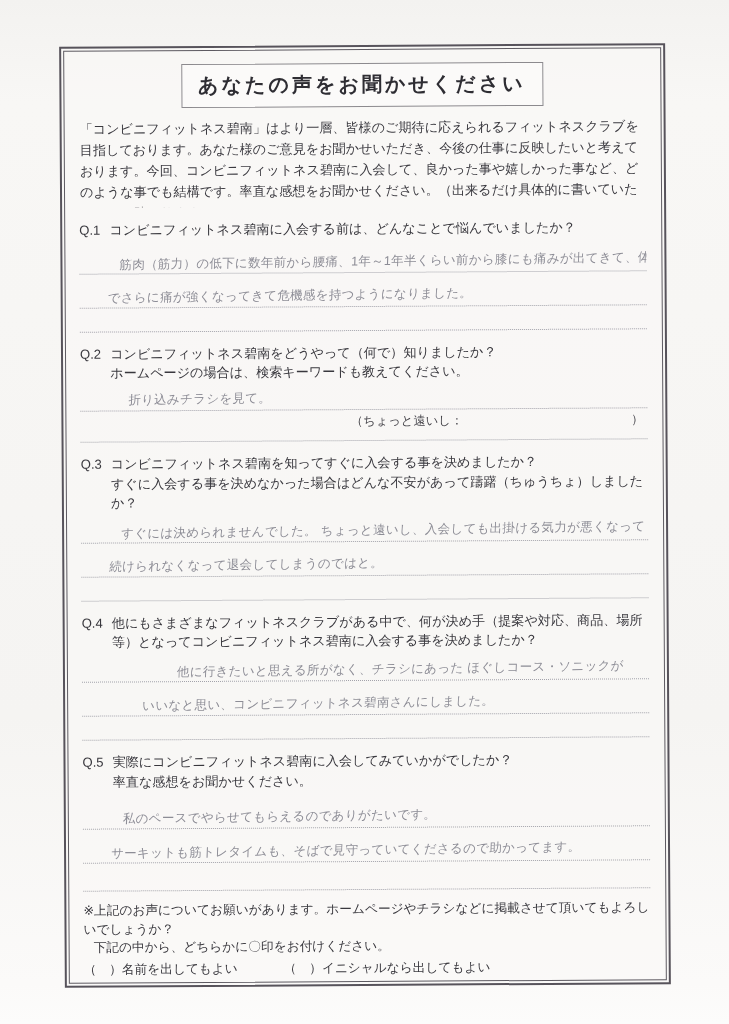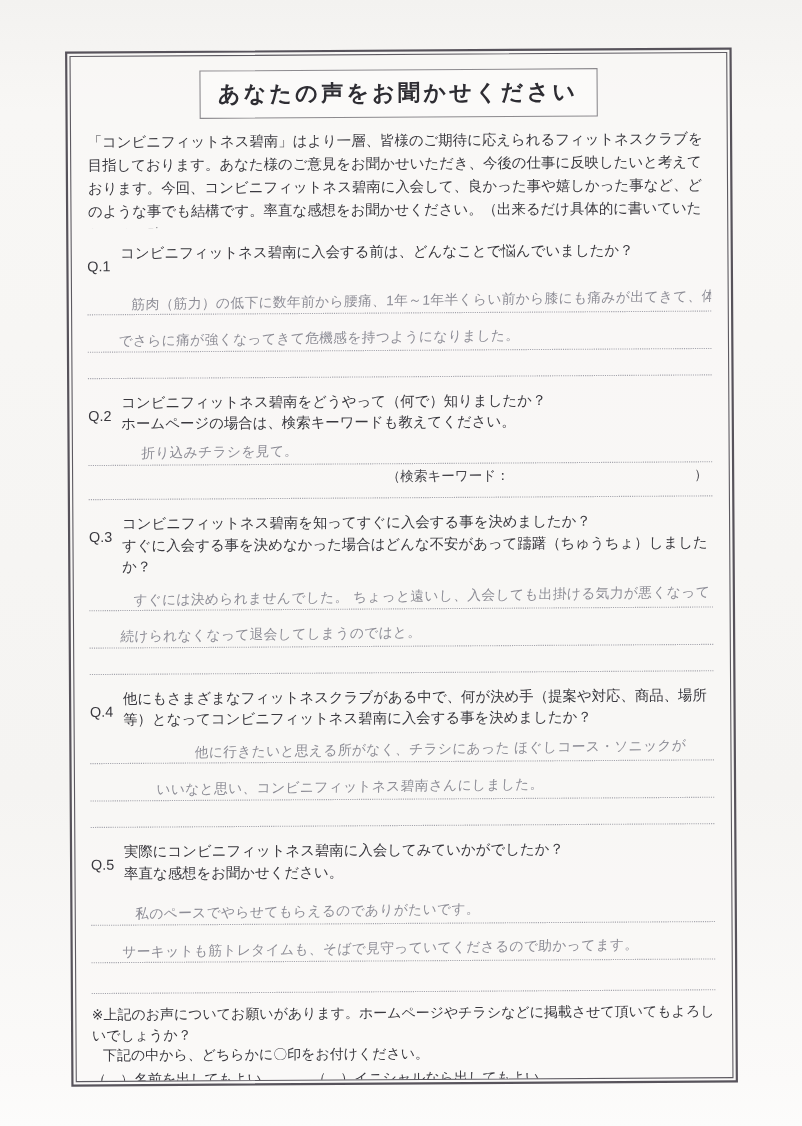--- a/index.html
+++ b/index.html
@@ -52,21 +52,21 @@
     font-size: 13.1px;
     line-height: 1.6;
     color: #3b3a40;
     height: 88px;
     overflow: hidden;
   }
 
   .q { margin: 12px 2px 0 2px; }
   .q1 { margin-top: 13px; }
   .q-head { display: flex; gap: 9px; font-size: 13.1px; line-height: 1.5; color: #39383e; }
-  .q-num { flex: 0 0 auto; font-weight: 500; margin-top: 12px; }
+  .q-num { flex: 0 0 auto; font-weight: 500; }
   .q-col { display: block; }
   .q-text, .q-sub { display: block; }
 
   .ans { position: relative; height: 34px; border-bottom: 1.5px dotted #a3a3ab; overflow: hidden; }
   .ans.empty { height: 24px; }
   .q2 .ans.first { height: 28px; }
   .q2 .ans.empty { height: 13px; }
   .q3 .ans.first { height: 30px; }
   .q4 .ans.first { height: 30px; }
   .q5 .ans.first { height: 38px; }
@@ -142,21 +142,21 @@
           <span class="q-num">Q.2</span>
           <span class="q-col">
             <span class="q-text">コンビニフィットネス碧南をどうやって（何で）知りましたか？</span>
             <span class="q-sub">ホームページの場合は、検索キーワードも教えてください。</span>
           </span>
         </div>
         <div class="ans first">
           <span class="hand h-md">折り込みチラシを見て。</span>
         </div>
         <div class="kw-row">
-          <span>（検索キーワード：</span>
+          <span>（ちょっと遠いし：</span>
           <span class="kw-space"></span>
           <span>）</span>
         </div>
         <div class="ans empty"></div>
       </section>
 
       <section class="q q3">
         <div class="q-head">
           <span class="q-num">Q.3</span>
           <span class="q-col">

